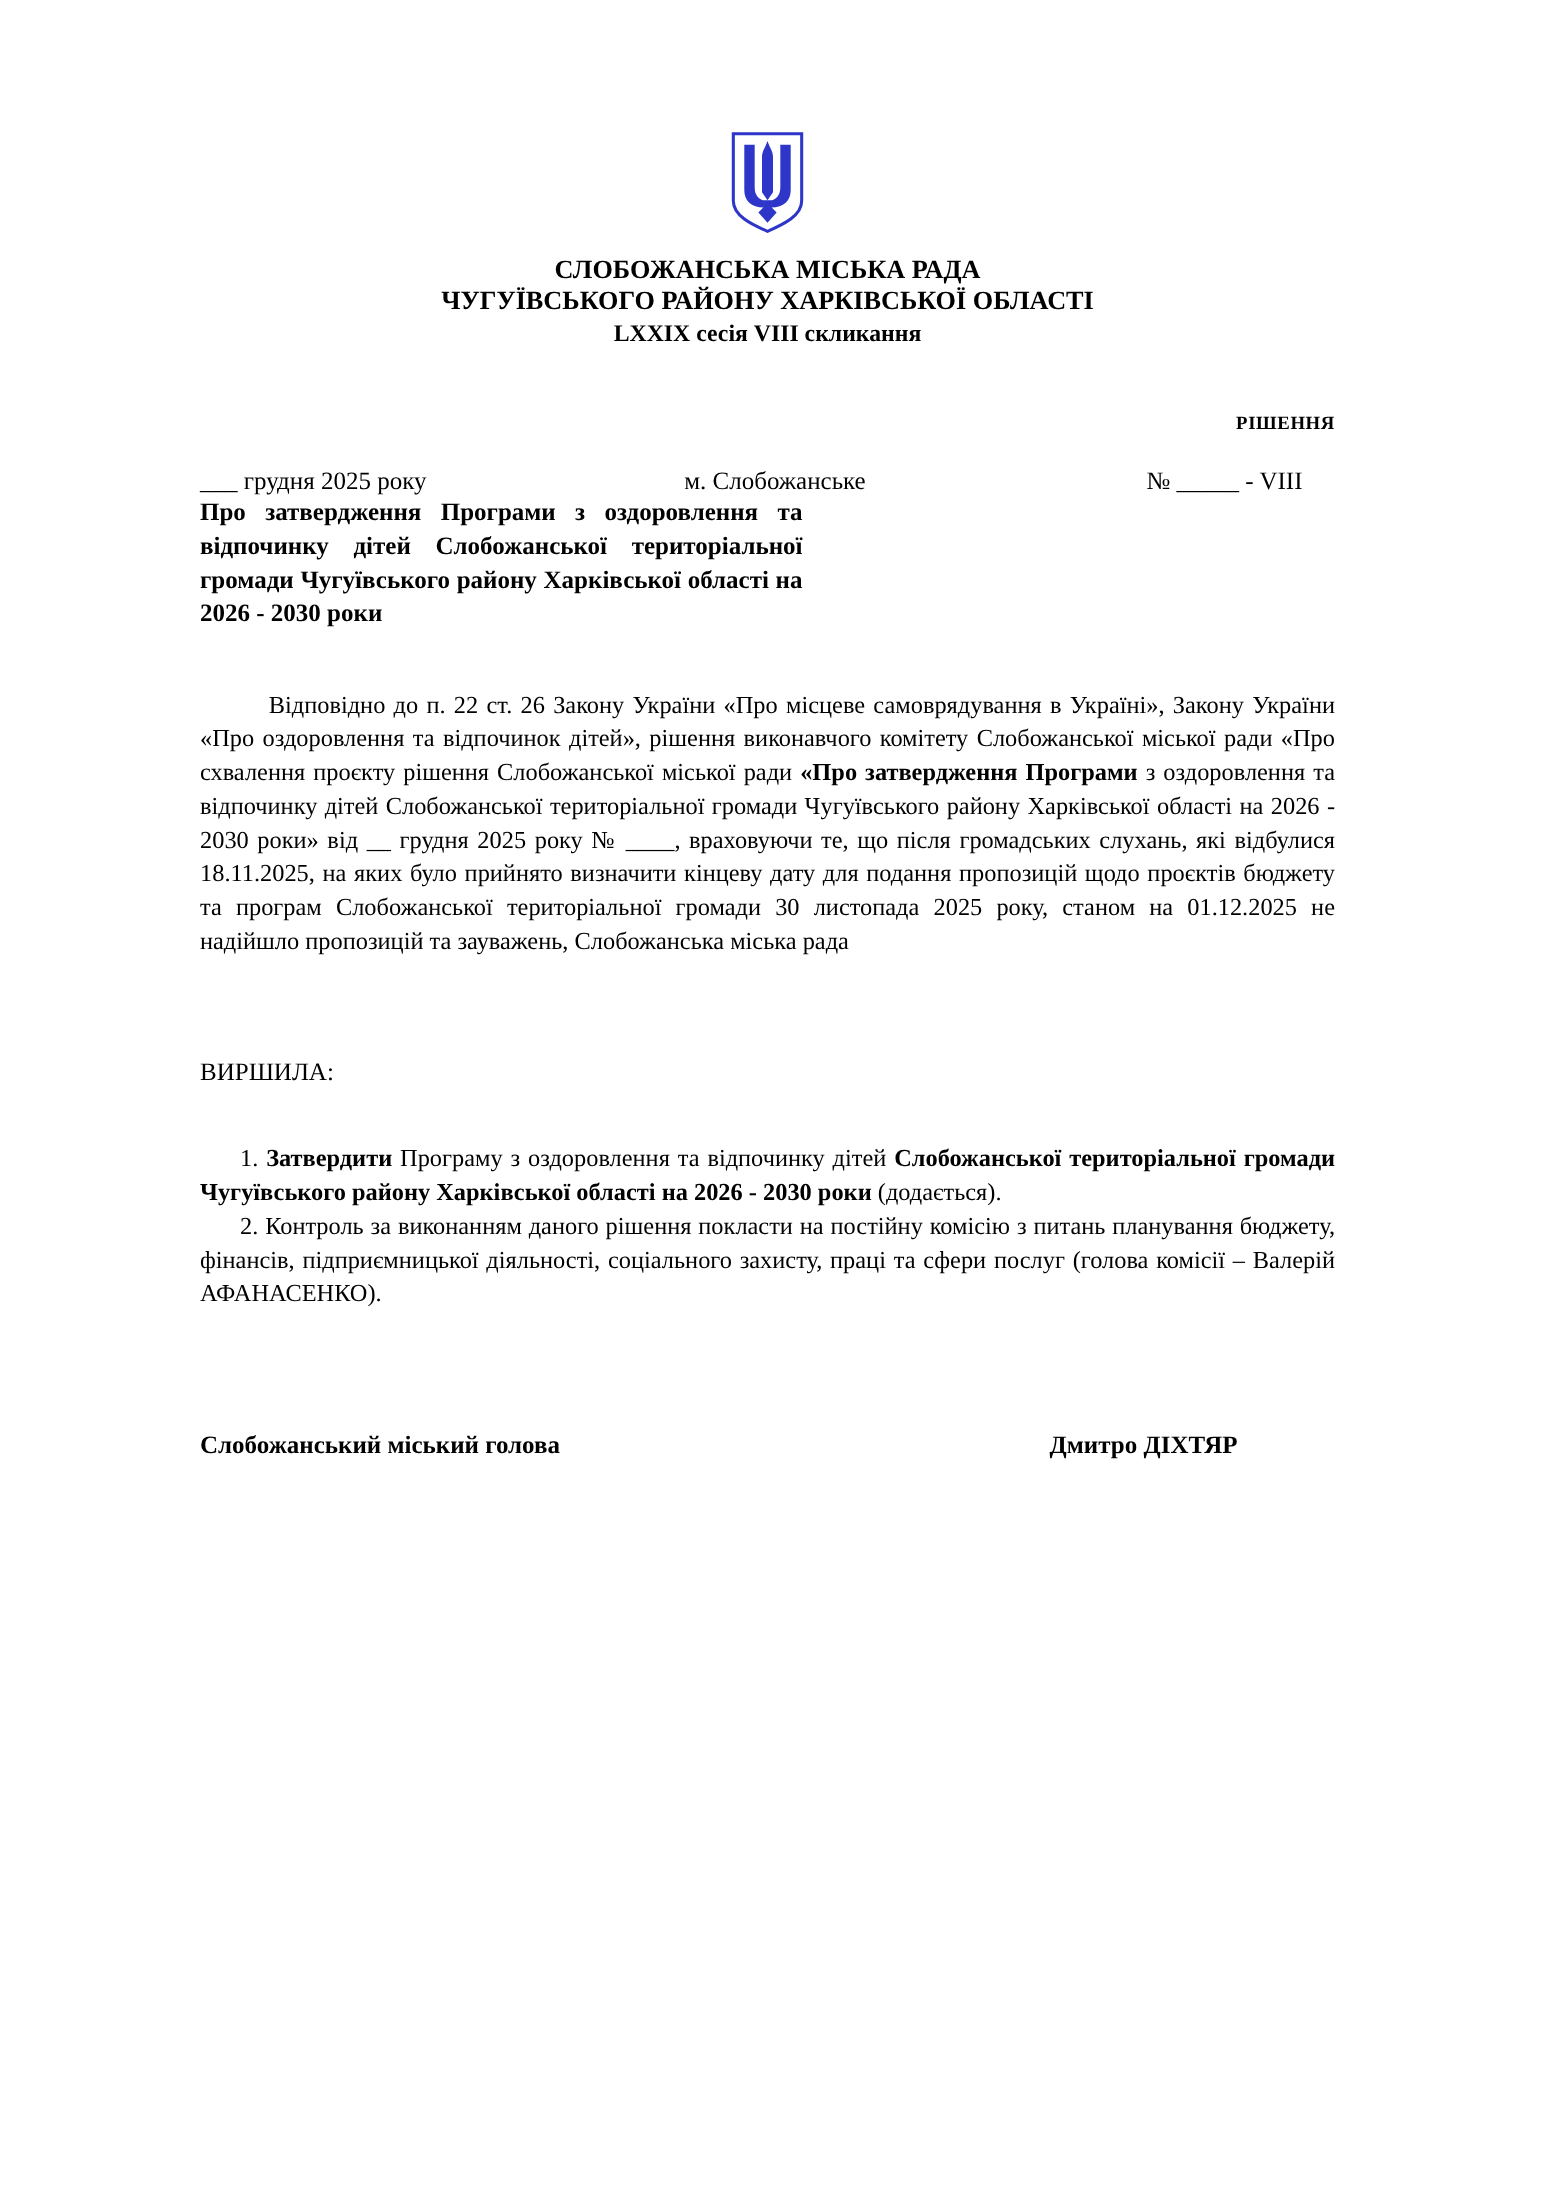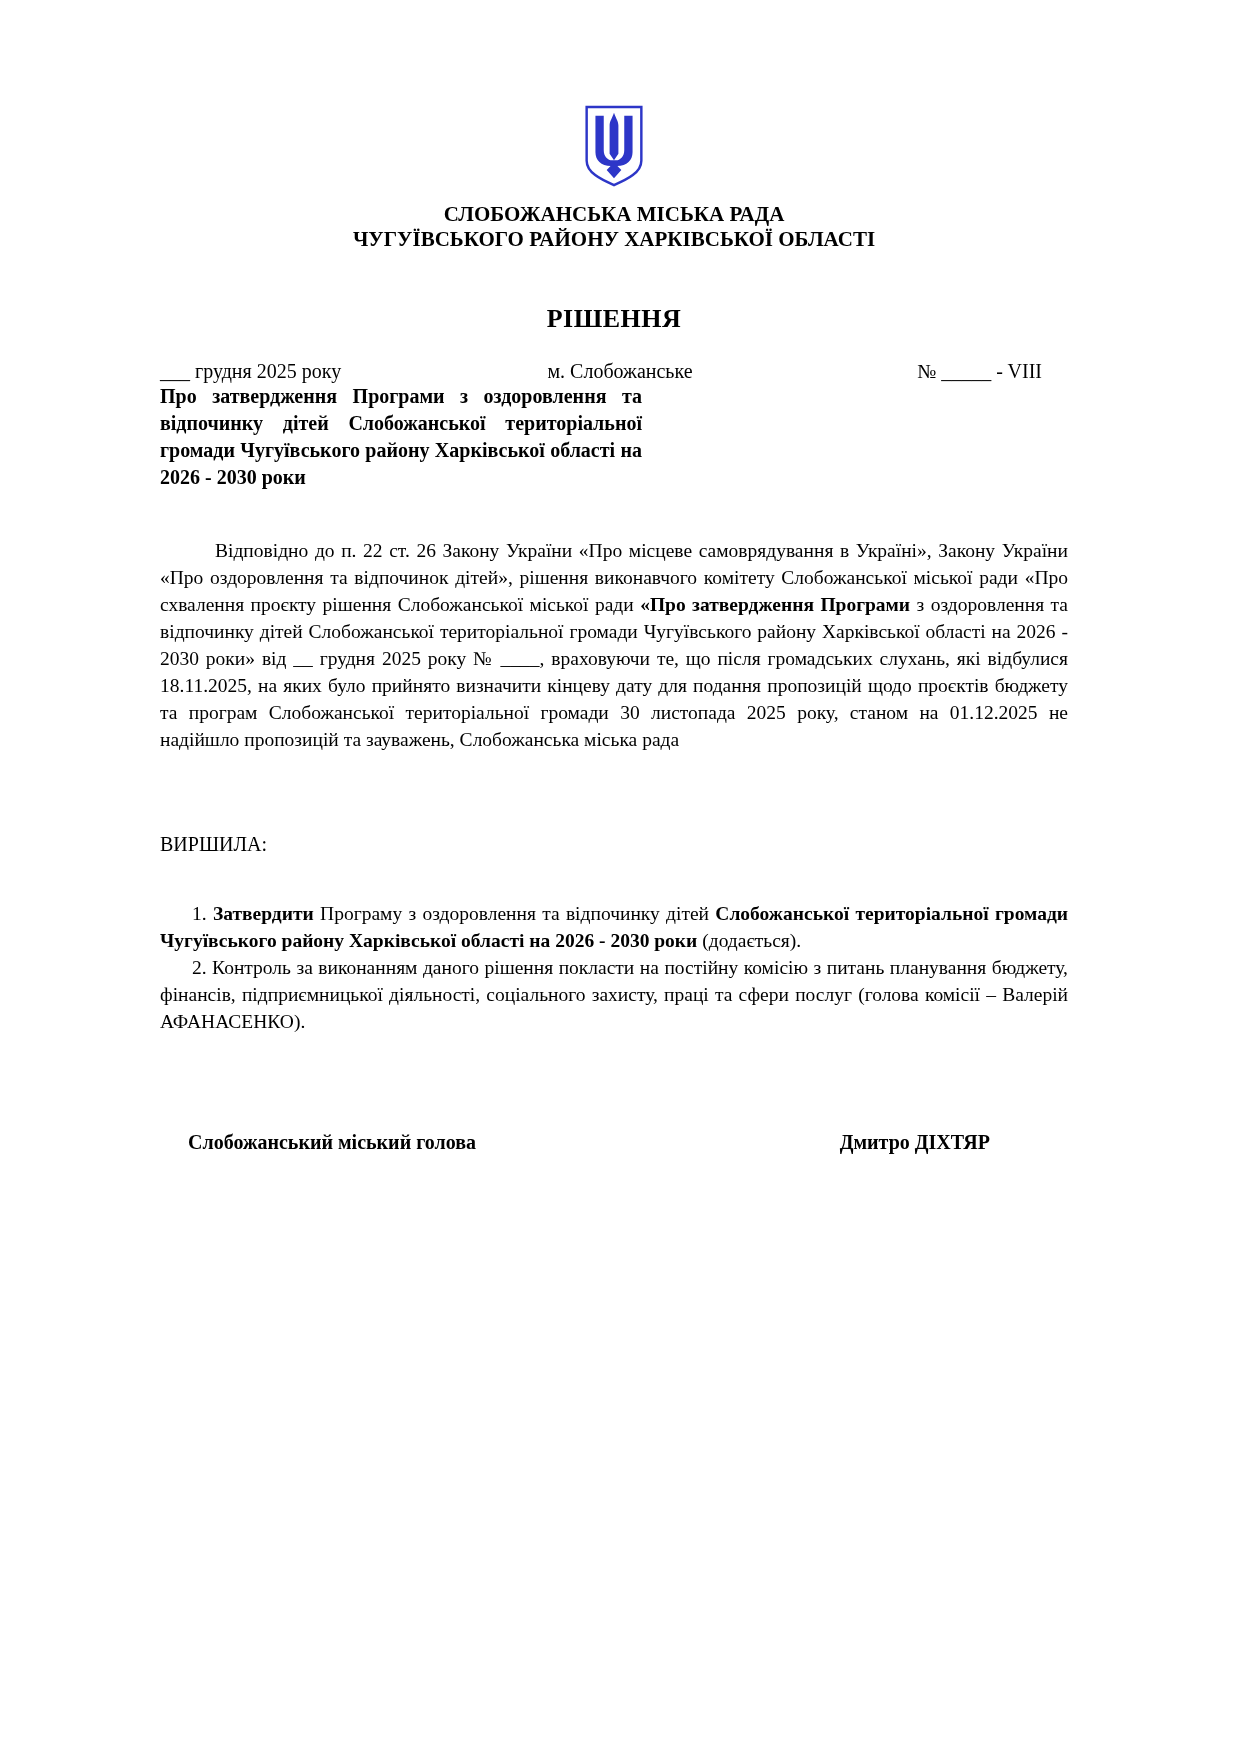--- a/index.html
+++ b/index.html
@@ -10,49 +10,50 @@
     background:#ffffff;
     font-family:"Liberation Serif", serif;
     color:#000;
     padding:104px 172px 0 160px;
     overflow:hidden;
   }
   .crest-wrap{text-align:center;}
   .crest{display:inline-block;width:64px;height:84px;}
   .org-header{text-align:center;font-weight:bold;font-size:21px;line-height:25px;margin-top:10px;}
   .session-line{text-align:center;font-weight:bold;font-size:19px;line-height:23px;margin-top:3px;}
-  .doc-type{text-align:center;font-weight:bold;font-size:26px;margin-top:52px;letter-spacing:0.5px;}
+  .doc-type{text-align:right;font-weight:bold;font-size:15px;margin-top:52px;letter-spacing:0.5px;}
   .date-row{display:flex;justify-content:space-between;align-items:baseline;font-size:20px;margin-top:26px;}
   .date-row .c{position:absolute;left:50%;transform:translateX(-50%);}
   .date-row .r{margin-right:26px;text-align:center;}
   .title-block{width:482px;font-weight:bold;font-size:20px;line-height:27px;text-align:justify;}
   .preamble{font-size:19.5px;line-height:27px;text-align:justify;text-indent:55px;margin-top:46px;}
   .resolved{font-size:20px;margin-top:80px;}
   .items{margin-top:44px;}
   .item{font-size:19.5px;line-height:27px;text-align:justify;text-indent:32px;margin:0;}
-  .signature-row{display:flex;justify-content:space-between;align-items:baseline;font-weight:bold;font-size:20px;margin-top:96px;margin-left:28px;}
+  .signature-row{display:flex;justify-content:space-between;align-items:baseline;font-weight:bold;font-size:20px;margin-top:96px;}
   .signature-row .name{margin-right:78px;}
 </style>
 </head>
 <body>
 
 <div class="page">
 
   <div class="crest-wrap">
     <svg class="crest" viewBox="0 0 64 86">
       <path d="M4 3 H60 V58 C60 70 46 77 32 83 C18 77 4 70 4 58 Z" fill="#ffffff" stroke="#2d36c8" stroke-width="2.5"></path>
       <path d="M32 9 C34 15 36.5 17.5 36.5 22 L36.5 51 L32 57.5 L27.5 51 L27.5 22 C27.5 17.5 30 15 32 9 Z" fill="#2d36c8"></path>
       <path d="M13 12 L21.5 12 L21.5 47 C21.5 53.5 25 56.5 29 57.8 L29 63.5 C18.5 63.5 13 57.5 13 49.5 Z" fill="#2d36c8"></path>
       <path d="M51 12 L42.5 12 L42.5 47 C42.5 53.5 39 56.5 35 57.8 L35 63.5 C45.5 63.5 51 57.5 51 49.5 Z" fill="#2d36c8"></path>
       <path d="M28.5 57.5 L35.5 57.5 L35.5 63.5 L39.5 67.5 L32 76 L24.5 67.5 L28.5 63.5 Z" fill="#2d36c8"></path>
     </svg>
   </div>
 
   <div class="org-header">СЛОБОЖАНСЬКА МІСЬКА РАДА</div>
   <div class="org-header" style="margin-top:0;">ЧУГУЇВСЬКОГО РАЙОНУ ХАРКІВСЬКОЇ ОБЛАСТІ</div>
+  <div class="session-line">LXXIX сесія VIII скликання</div>
 
   <div class="doc-type">РІШЕННЯ</div>
 
   <div class="date-row">
     <span class="l">___ грудня 2025 року</span>
     <span class="c">м. Слобожанське</span>
     <span class="r">№ _____ - VIII</span>
   </div>
 
   <div class="title-block">Про затвердження Програми з оздоровлення та відпочинку дітей Слобожанської територіальної громади Чугуївського району Харківської області на 2026 - 2030 роки</div>

